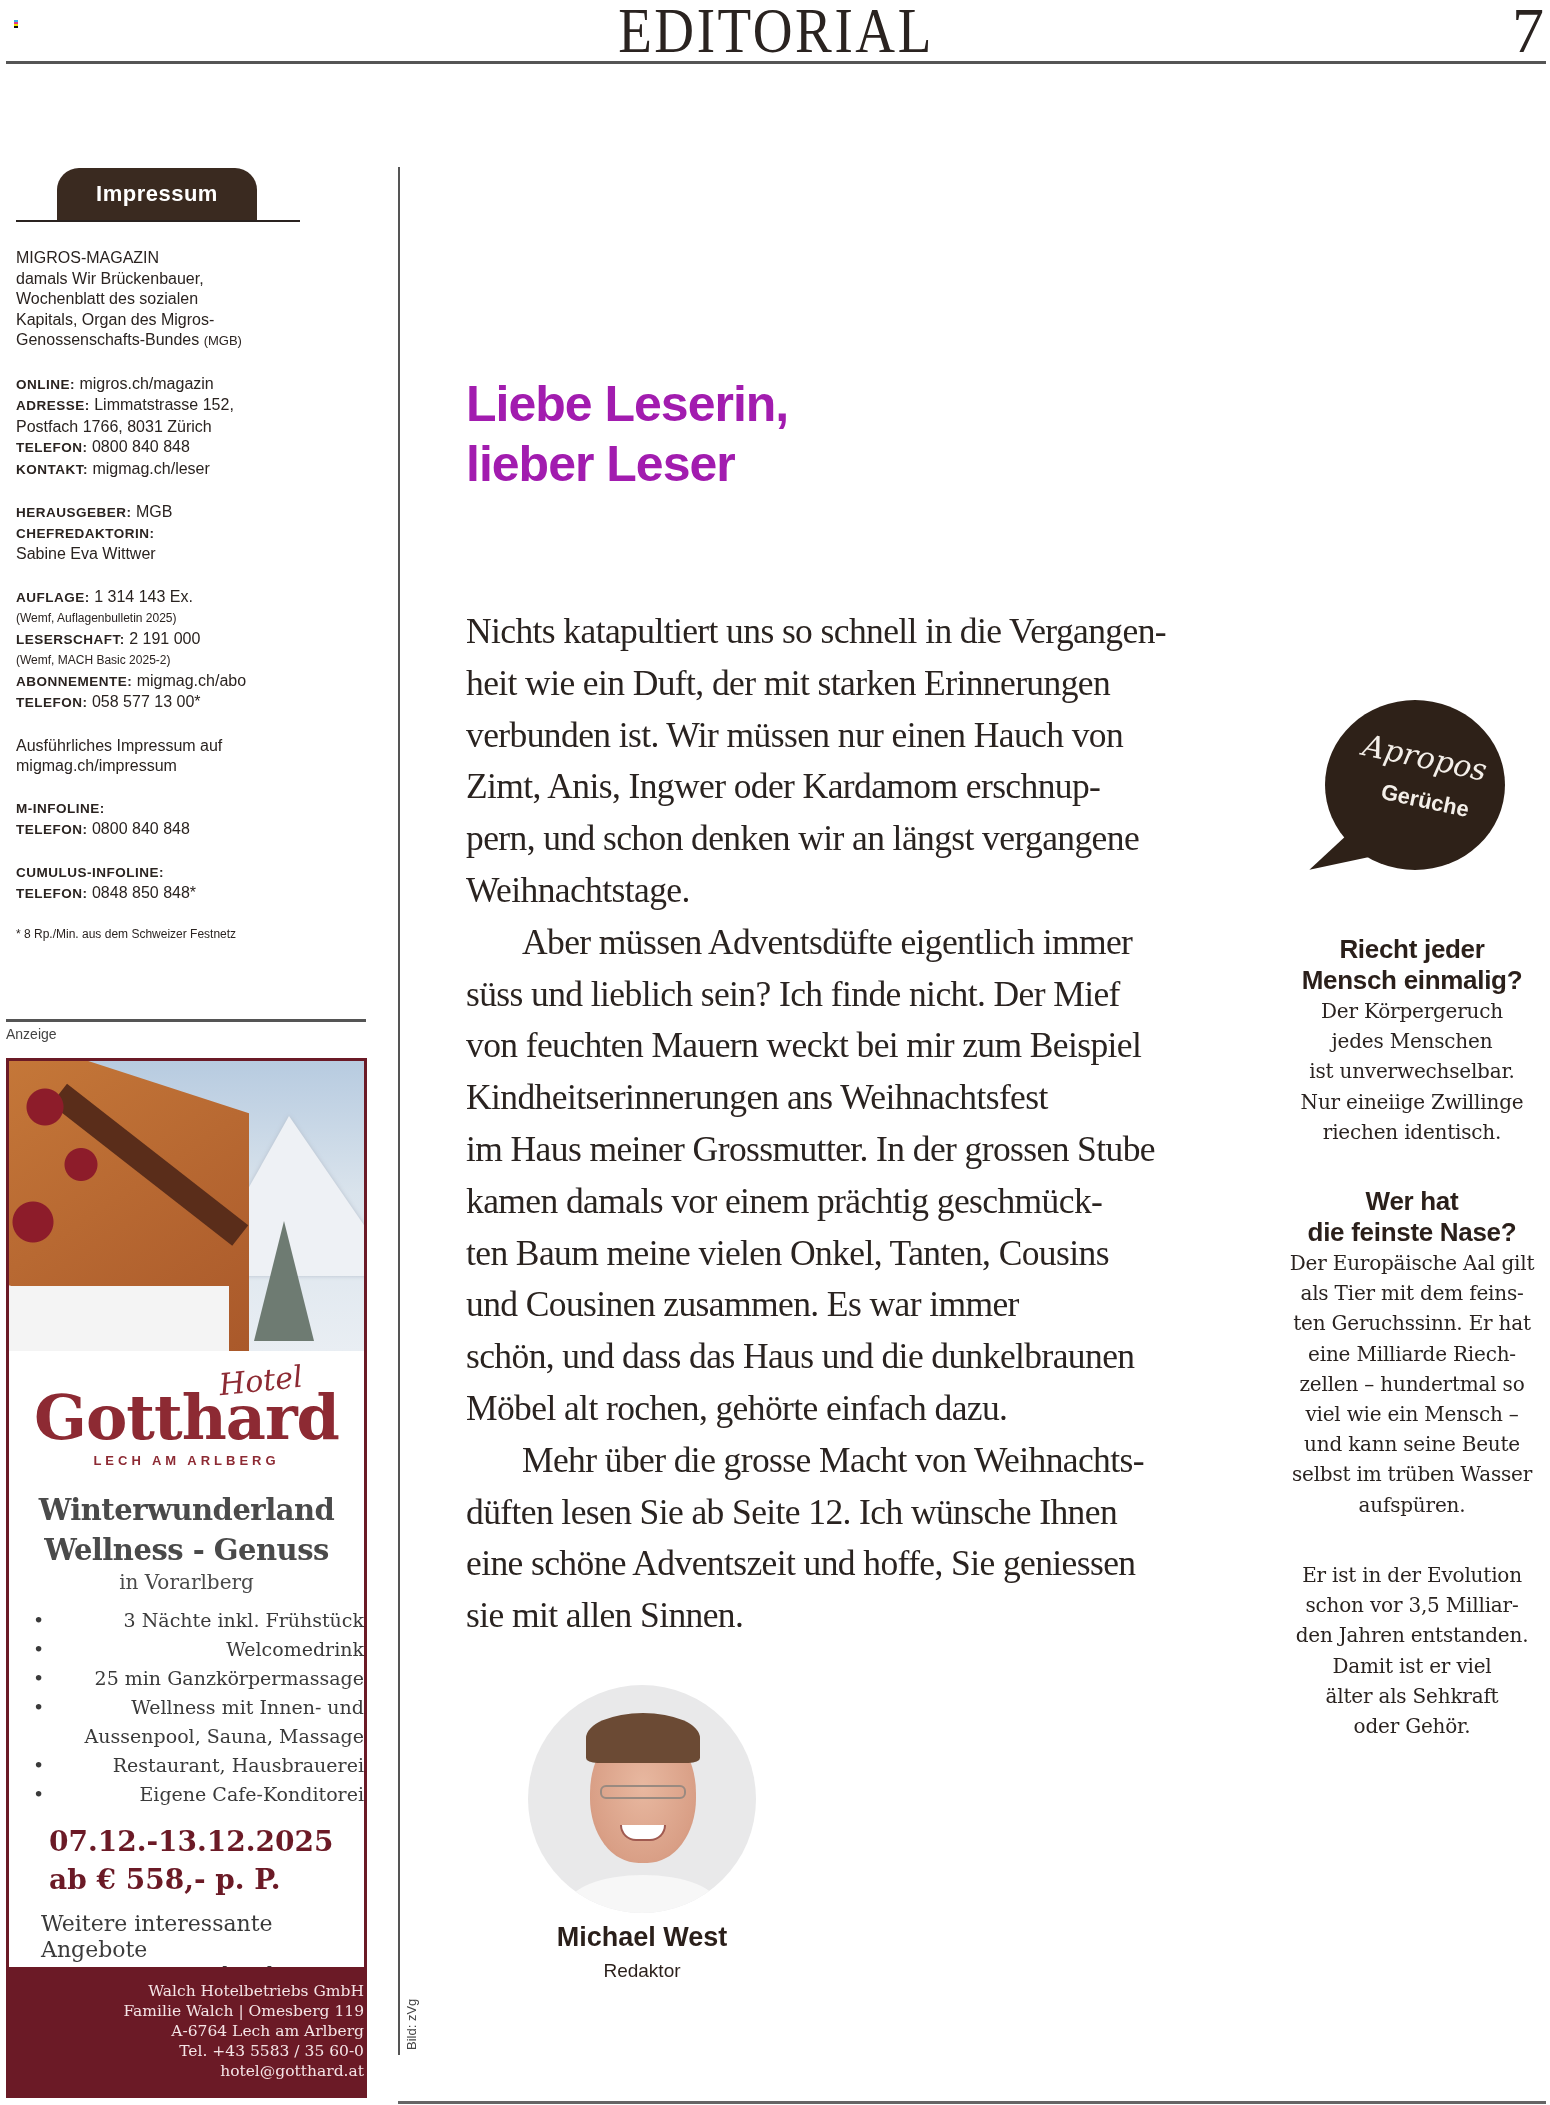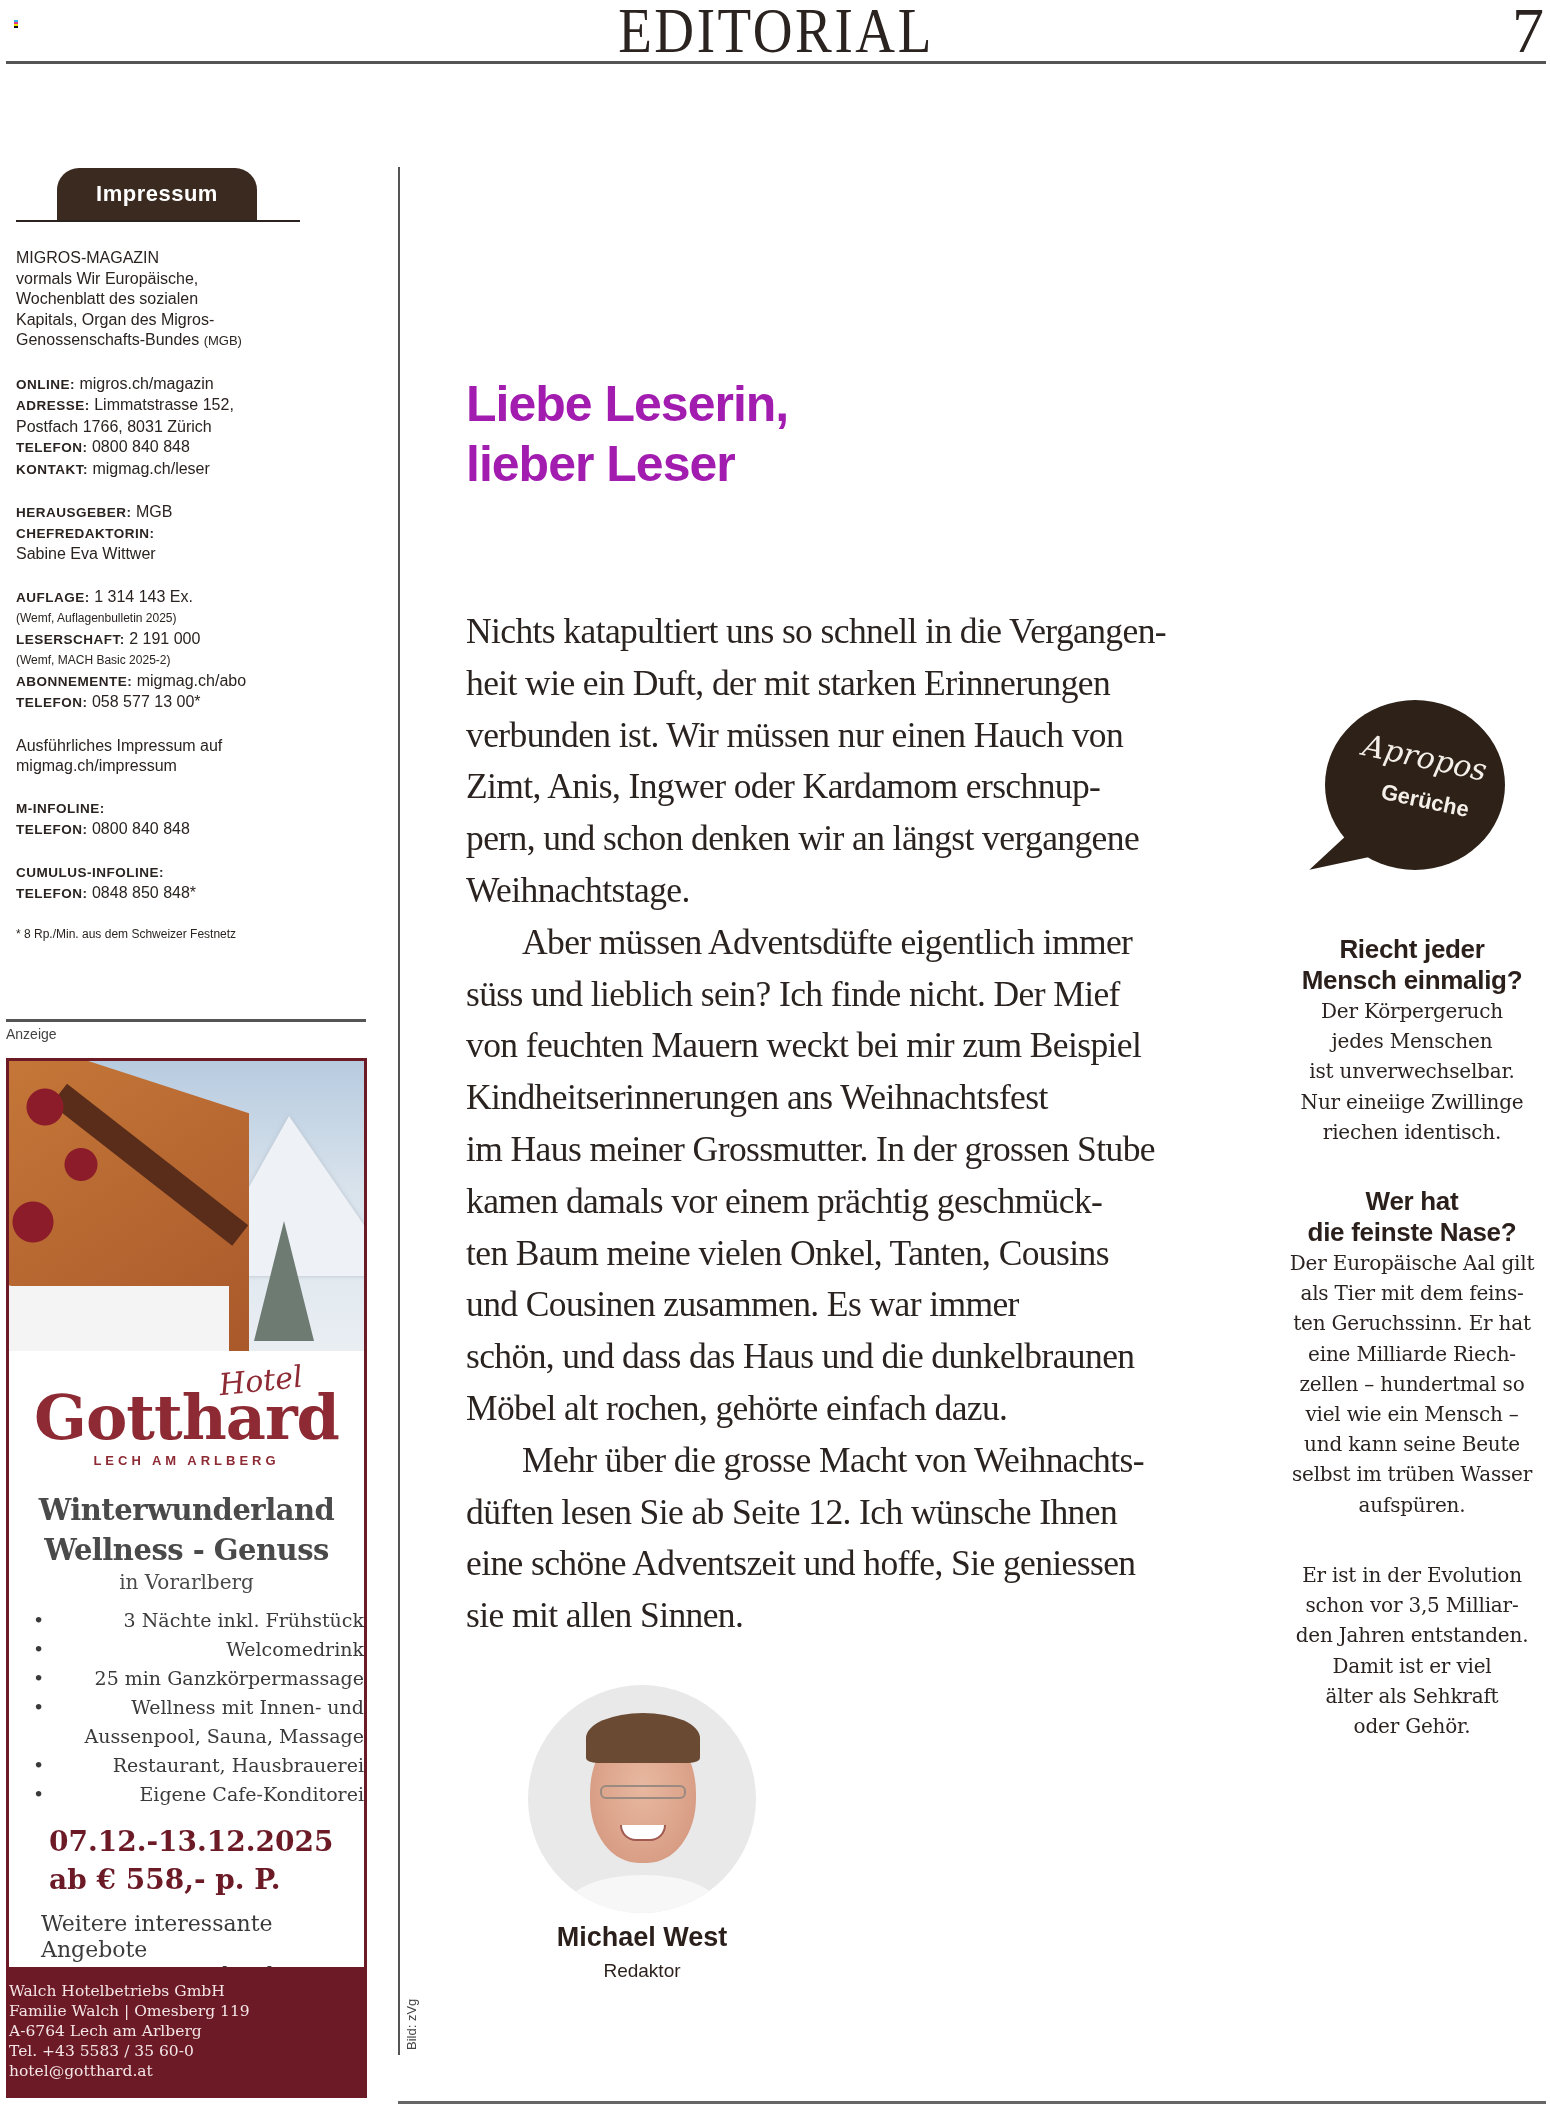--- a/index.html
+++ b/index.html
@@ -42,21 +42,21 @@
   .ad-head1, .ad-head2 { font-family: "DejaVu Serif", serif; font-weight: bold; font-size: 29px; color: #4a4a4a; line-height: 40px; letter-spacing: -0.5px; }
   .ad-head1 { margin-top: 22px; }
   .ad-sub { font-family: "DejaVu Serif", serif; font-size: 20px; color: #4a4a4a; margin-top: 0; }
   .ad-list { text-align: right; margin: 12px 0 0 24px; font-family: "DejaVu Serif", serif; font-size: 19px; color: #3a3a3a; line-height: 29px; list-style: none; }
   .ad-list li { padding-left: 12px; position: relative; }
   .ad-list li::before { content: "•"; position: absolute; left: 0; }
   .ad-list li.cont::before { content: ""; }
   .ad-date, .ad-price { text-align: left; margin-left: 40px; font-family: "DejaVu Serif", serif; font-weight: bold; font-size: 28px; color: #6b1a26; line-height: 38px; }
   .ad-date { margin-top: 14px; }
   .ad-more { text-align: left; margin: 12px 0 0 32px; font-family: "DejaVu Serif", serif; font-size: 22px; color: #3a3a3a; line-height: 26px; }
-  .ad-footer { position: absolute; left: 0; bottom: 0; width: 100%; height: 128px; background: #6b1a26; color: #f4e4e6; font-family: "DejaVu Serif", serif; font-size: 15.5px; line-height: 20px; text-align: left; padding-top: 14px; }
+  .ad-footer { position: absolute; left: 0; bottom: 0; width: 100%; height: 128px; background: #6b1a26; color: #f4e4e6; font-family: "DejaVu Serif", serif; font-size: 15.5px; line-height: 20px; text-align: right; padding-top: 14px; }
 
   
   .col-rule { position: absolute; left: 398px; top: 167px; width: 2px; height: 1888px; background: #555; }
   .bottom-rule { position: absolute; left: 398px; top: 2101px; width: 1148px; height: 3px; background: #666; }
   .photo-credit { position: absolute; left: 404px; top: 2050px; transform: rotate(-90deg); transform-origin: left top; font-size: 13px; color: #444; }
 
   
   .editorial-title { position: absolute; left: 466px; top: 374px; font-size: 50px; font-weight: bold; line-height: 60px; color: #a21caf; letter-spacing: -1px; }
   .editorial-body { position: absolute; left: 466px; top: 606px; width: 760px; font-family: "Liberation Serif", serif; font-size: 35.5px; line-height: 51.8px; color: #2a2320; letter-spacing: -0.6px; }
   .editorial-body p { white-space: pre-line; }
@@ -99,21 +99,21 @@
   <div class="page-number">7</div>
 </div>
 
 <div class="impressum">
   <div class="impressum-tab-wrap">
     <div class="impressum-tab">Impressum</div>
   </div>
 
   <div class="imp-block">
     <div>MIGROS-MAGAZIN</div>
-    <div>vormals Wir Europäische,</div>
+    <div>damals Wir Brückenbauer,</div>
     <div>Wochenblatt des sozialen</div>
     <div>Kapitals, Organ des Migros-</div>
     <div><span>Genossenschafts-Bundes</span> <span class="small">(MGB)</span></div>
   </div>
 
   <div class="imp-block">
     <div><span class="k">ONLINE:</span> <span>migros.ch/magazin</span></div>
     <div><span class="k">ADRESSE:</span> <span>Limmatstrasse 152,</span></div>
     <div>Postfach 1766, 8031 Zürich</div>
     <div><span class="k">TELEFON:</span> <span>0800 840 848</span></div>

